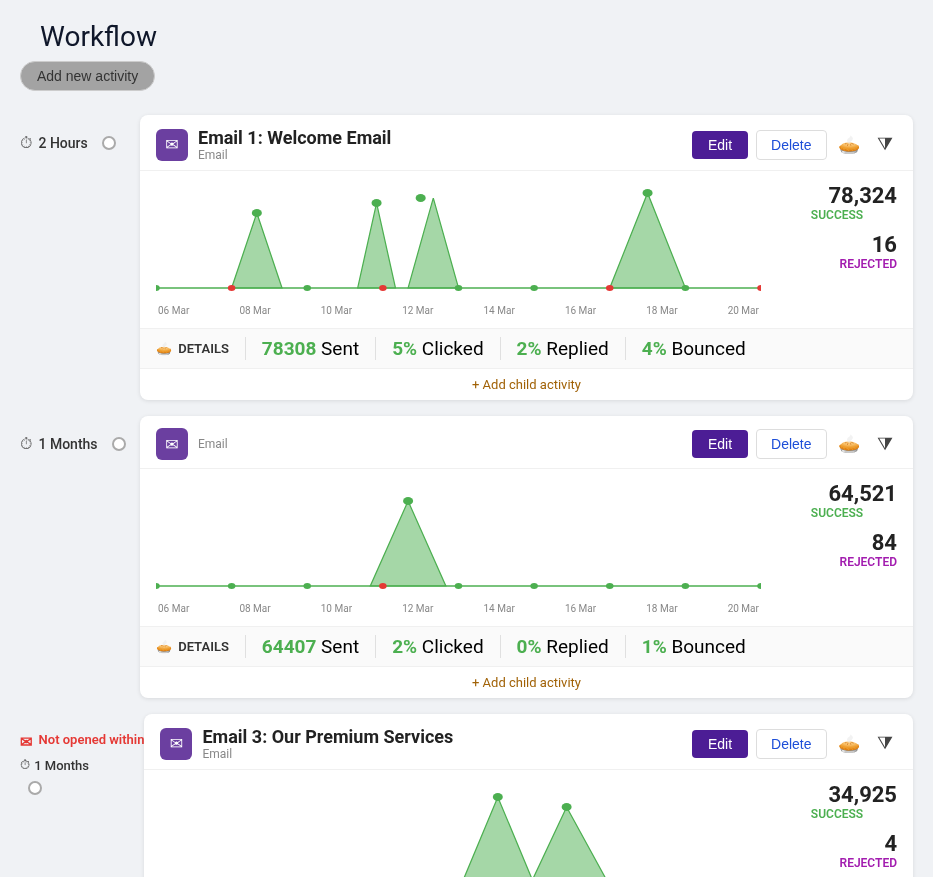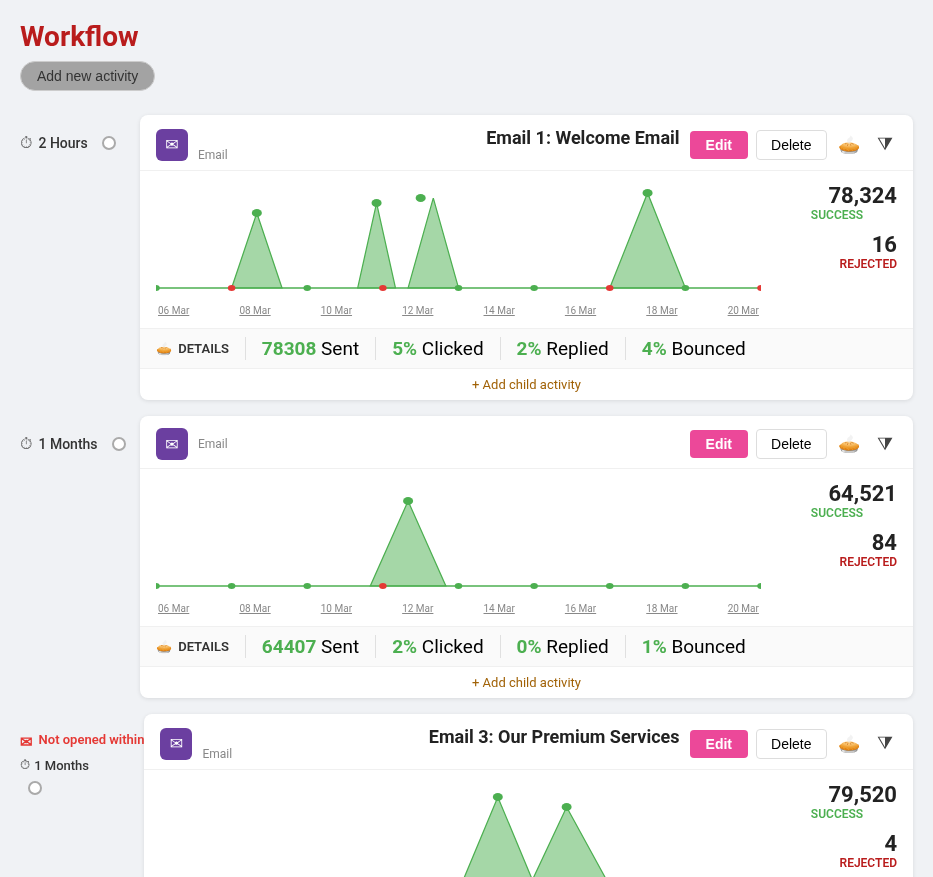--- a/index.html
+++ b/index.html
@@ -4,23 +4,24 @@
   <style>
     * { box-sizing: border-box; margin: 0; padding: 0; }
     body {
       font-family: -apple-system, BlinkMacSystemFont, 'Segoe UI', Roboto, sans-serif;
       background: #f0f2f5;
       padding: 20px;
       min-height: 877px;
     }
     .page-title {
       font-size: 28px;
-      font-weight: 700;
-      color: #b91c1c;
+      font-weight: 400;
+      color: #0f172a;
       margin-bottom: 8px;
+      margin-left: 20px;
     }
     .add-activity-btn {
       background: #a3a3a3;
       border: 1px solid #ccc;
       border-radius: 20px;
       padding: 6px 16px;
       font-size: 14px;
       cursor: pointer;
       color: #333;
       margin-bottom: 24px;
@@ -84,44 +85,43 @@
       font-size: 16px;
       flex-shrink: 0;
     }
     .card-title-group {
       flex: 1;
     }
     .card-title {
       font-size: 18px;
       font-weight: 700;
       color: #222;
-      text-align: right;
     }
     .card-subtitle {
       font-size: 12px;
       color: #888;
     }
     .card-actions {
       display: flex;
       align-items: center;
       gap: 8px;
     }
     .btn-edit {
-      background: #ec4899;
+      background: #4c1d95;
       color: white;
       border: none;
       border-radius: 4px;
       padding: 6px 16px;
       font-size: 14px;
       cursor: pointer;
-      font-weight: 700;
+      font-weight: 400;
     }
     .btn-delete {
       background: white;
-      color: #000000;
+      color: #1d4ed8;
       border: 1px solid #ddd;
       border-radius: 4px;
       padding: 6px 14px;
       font-size: 14px;
       cursor: pointer;
     }
     .icon-btn {
       background: white;
       border: none;
       cursor: pointer;
@@ -142,21 +142,20 @@
       width: 100%;
       height: 120px;
     }
     .chart-dates {
       display: flex;
       justify-content: space-between;
       font-size: 10px;
       color: #888;
       margin-top: 2px;
       padding: 0 2px;
-      text-decoration: underline;
     }
     .stats-area {
       min-width: 120px;
       text-align: right;
     }
     .stat-success-num {
       font-size: 22px;
       font-weight: 700;
       color: #222;
     }
@@ -167,21 +166,21 @@
       text-align: center;
     }
     .stat-rejected-num {
       font-size: 22px;
       font-weight: 700;
       color: #222;
       margin-top: 10px;
     }
     .stat-rejected-label {
       font-size: 12px;
-      color: #b91c1c;
+      color: #a21caf;
       font-weight: 600;
     }
     .card-footer {
       background: #fafafa;
       border-top: 1px solid #f0f0f0;
       padding: 8px 16px;
       display: flex;
       align-items: center;
       gap: 0;
     }
@@ -438,21 +437,21 @@
               <circle cx="340" cy="105" r="3" fill="#e53935"></circle>
               <circle cx="390" cy="105" r="3" fill="#4caf50"></circle>
               <circle cx="480" cy="105" r="3" fill="#4caf50"></circle>
               <circle cx="270" cy="15" r="4" fill="#4caf50"></circle>
               <circle cx="325" cy="25" r="4" fill="#4caf50"></circle>
             </svg>
           </div>
 
         </div>
         <div class="stats-area">
-          <div class="stat-success-num">79,520</div>
+          <div class="stat-success-num">34,925</div>
           <div class="stat-success-label">SUCCESS</div>
           <div class="stat-rejected-num">4</div>
           <div class="stat-rejected-label">REJECTED</div>
         </div>
       </div>
 
     </div>
   </div>
 
 </div>

